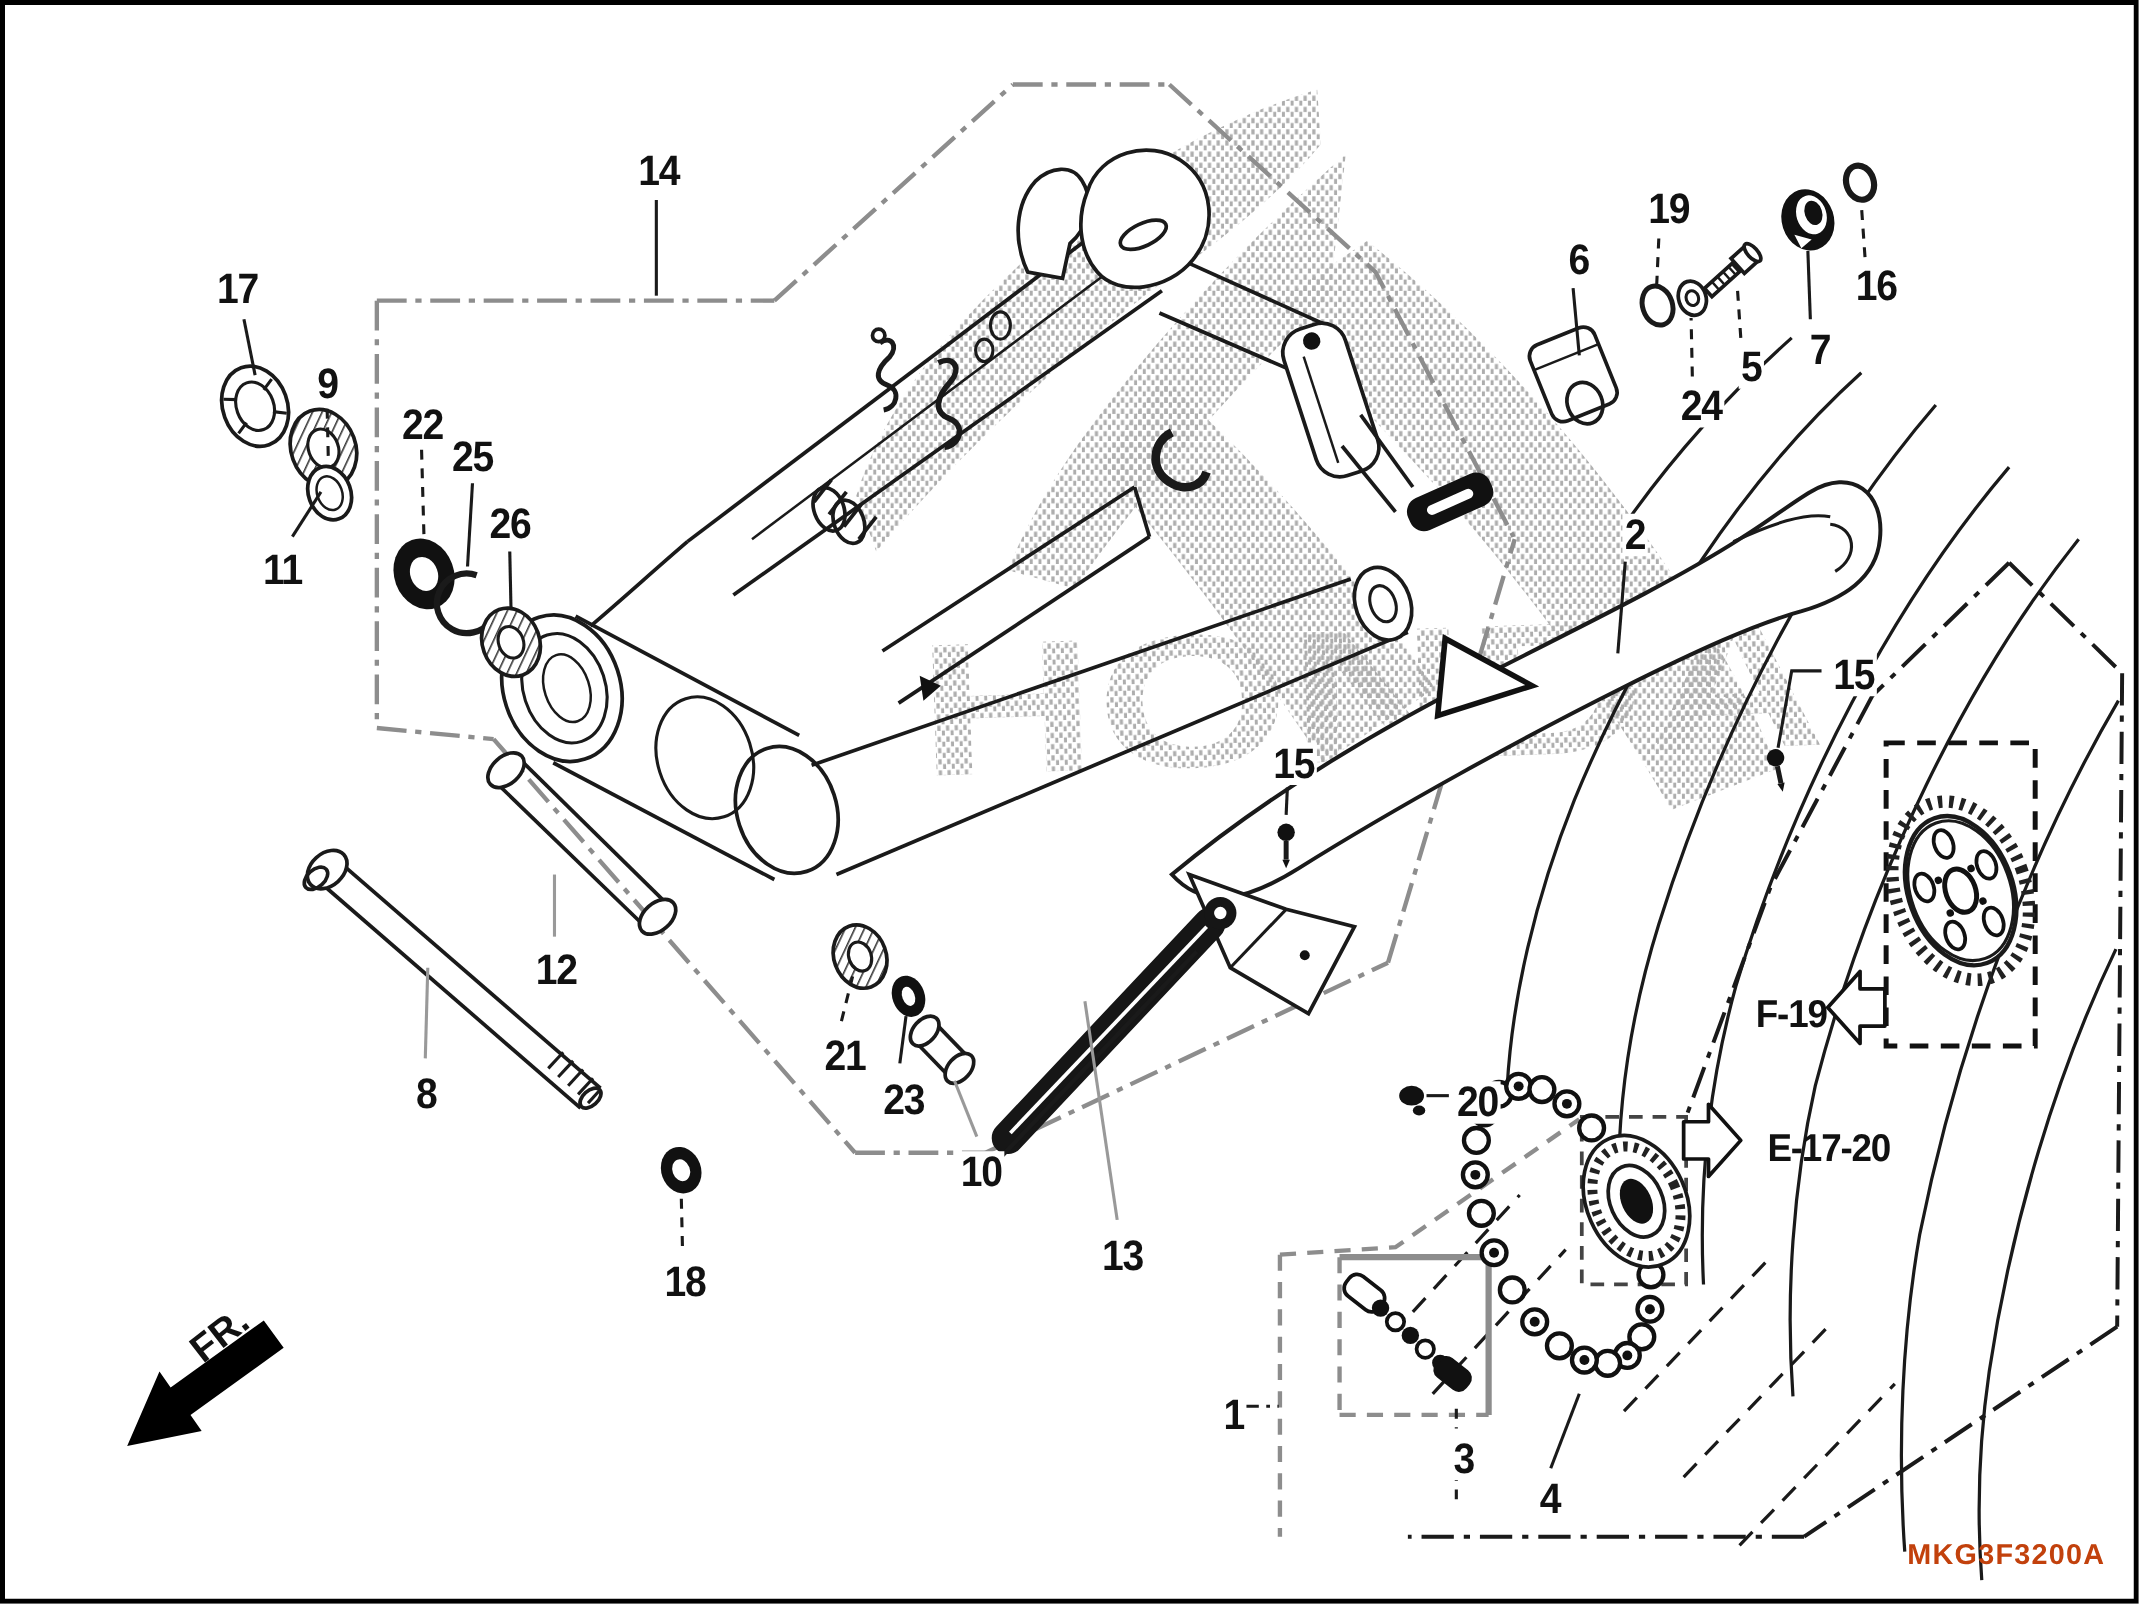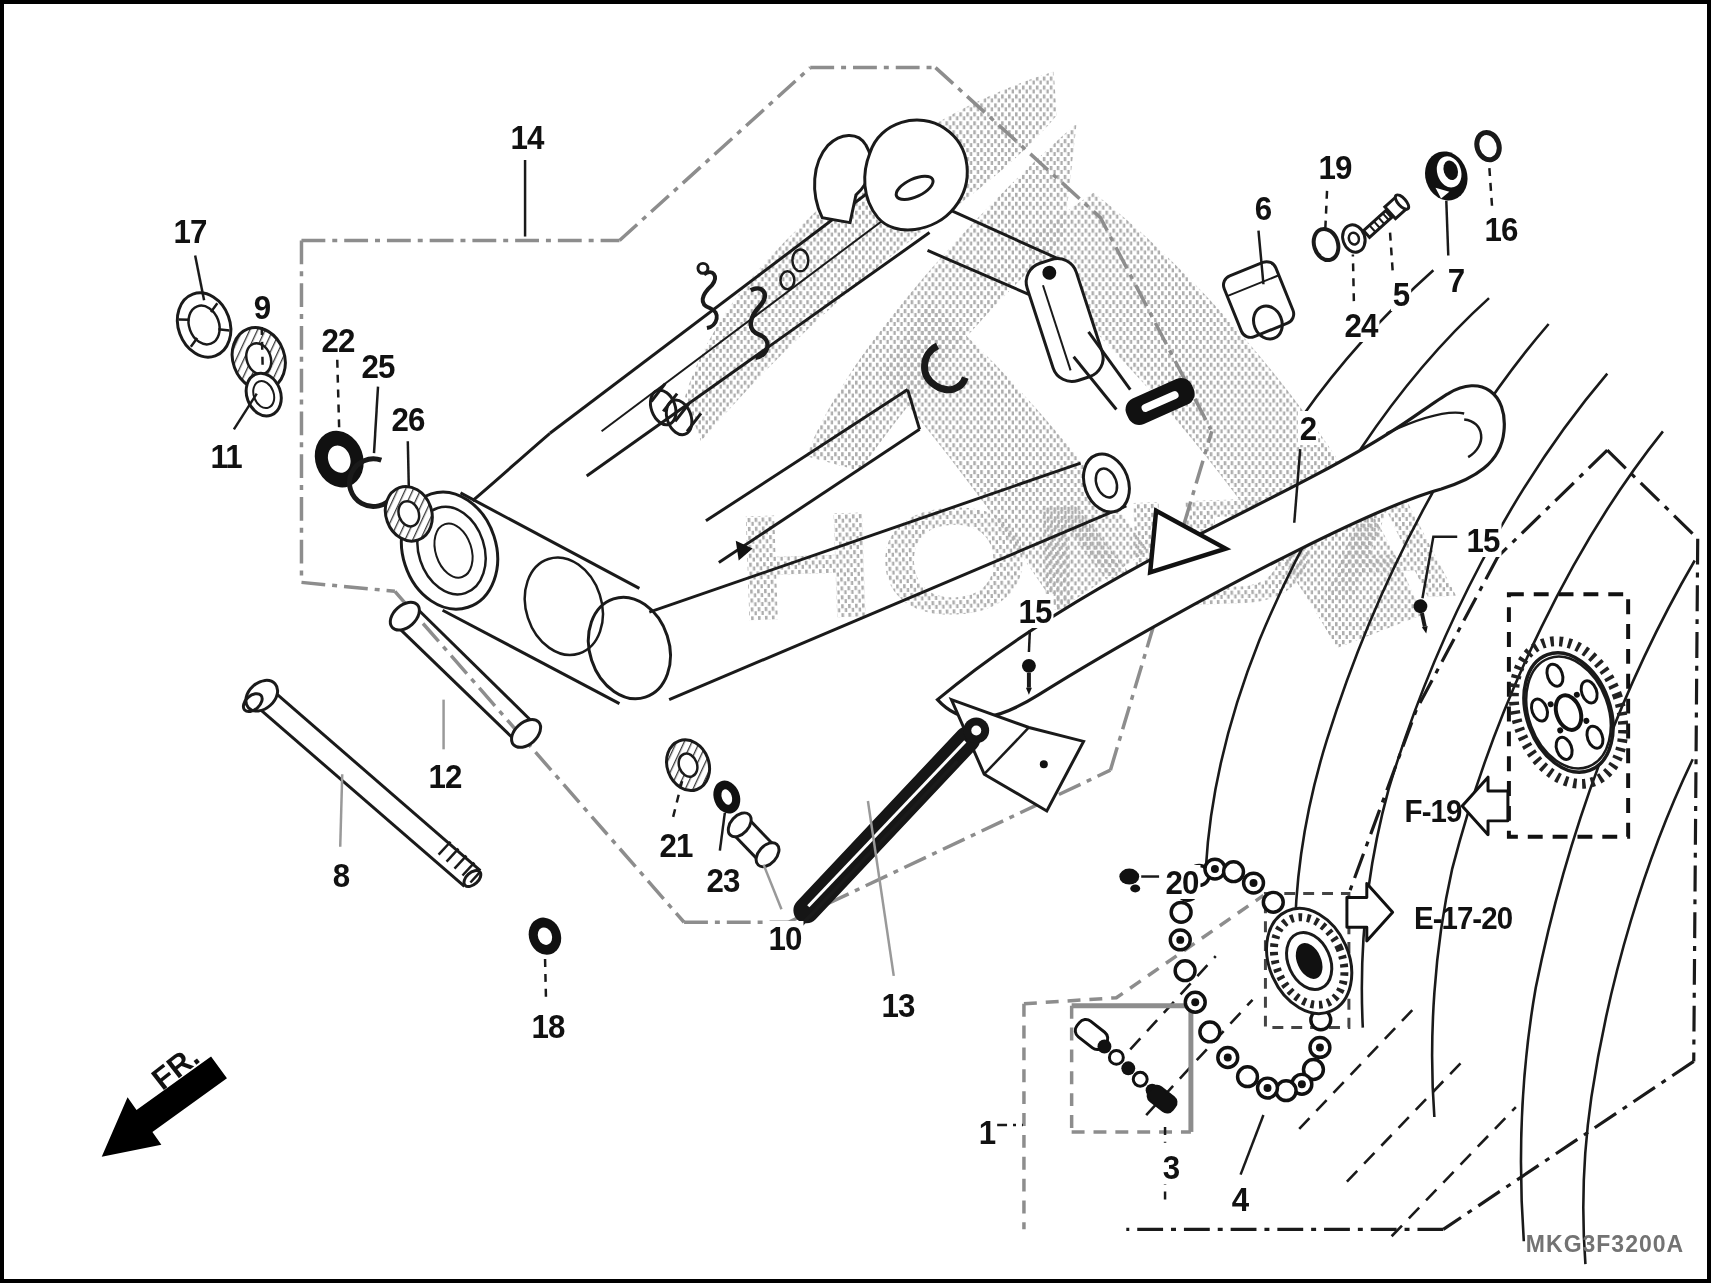--- a/index.html
+++ b/index.html
@@ -27,21 +27,21 @@
     transform:translate(-50%,-50%) scaleX(.95);
     font-weight:700;font-size:31px;line-height:1;
     color:#111;background:transparent;
     letter-spacing:-1px;
     cursor:pointer;
     white-space:nowrap;
   }
   .diagram-code{
     position:absolute;left:1601px;top:1240px;
     transform:translate(-50%,-50%);
-    font-weight:700;font-size:23px;color:#737373;
+    font-weight:700;font-size:23px;color:#c2410c;
     letter-spacing:1px;
   }
 </style>
 </head>
 <body>
 
 <div id="stage">
 
 <svg id="art" viewBox="0 0 1711 1283" xmlns="http://www.w3.org/2000/svg" role="img">
 

